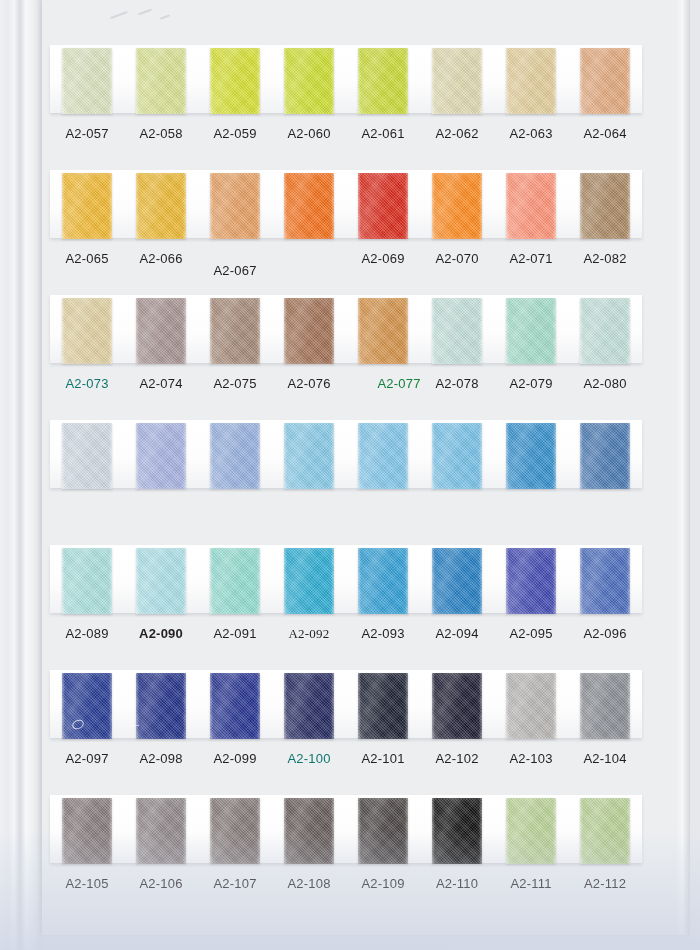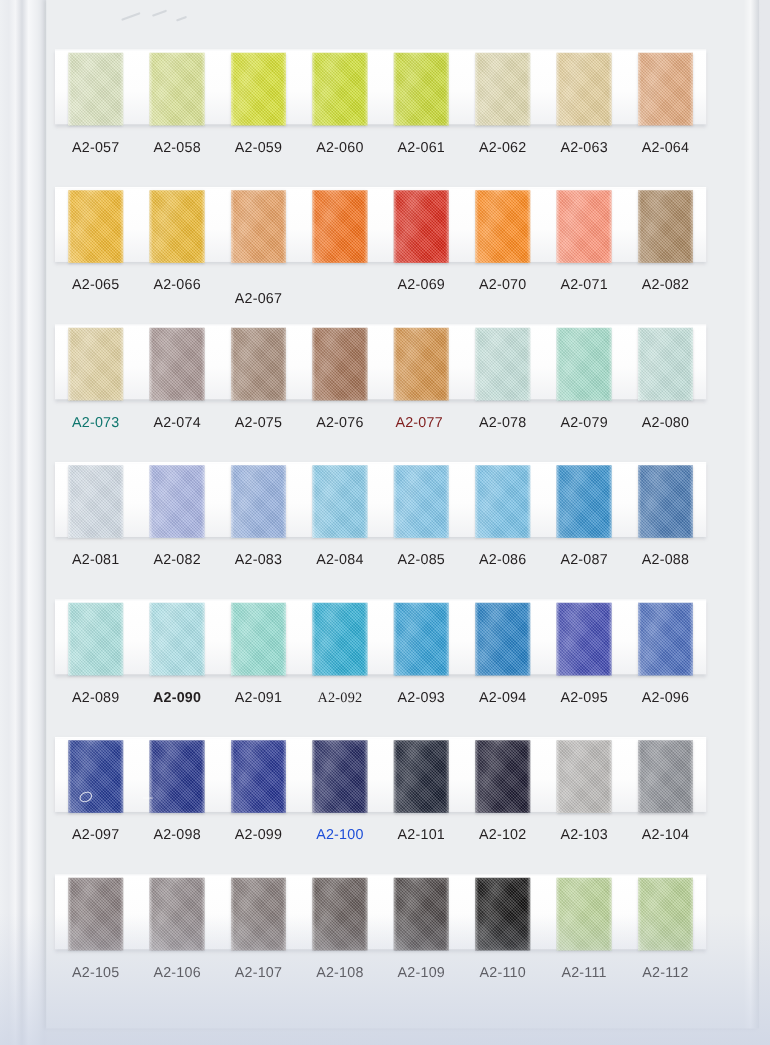--- a/index.html
+++ b/index.html
@@ -330,21 +330,21 @@
               <div class="ribbon" style="background-color: rgb(190, 220, 214);">
                 <div class="sheen"></div>
               </div>
             </div>
           </div>
           <div class="labels">
             <div class="label-cell" style="left: 0px; color: #0f766e;">A2-073</div>
             <div class="label-cell" style="left: 74px; color: rgb(35, 31, 32);">A2-074</div>
             <div class="label-cell" style="left: 148px; color: rgb(35, 31, 32);">A2-075</div>
             <div class="label-cell" style="left: 222px; color: rgb(35, 31, 32);">A2-076</div>
-            <div class="label-cell" style="left: 294px; color: #7f1d1d;">A2-077</div>
+            <div class="label-cell" style="left: 312px; color: #15803d;">A2-077</div>
             <div class="label-cell" style="left: 370px; color: rgb(35, 31, 32);">A2-078</div>
             <div class="label-cell" style="left: 444px; color: rgb(35, 31, 32);">A2-079</div>
             <div class="label-cell" style="left: 518px; color: rgb(35, 31, 32);">A2-080</div>
           </div>
         </div>
         <div class="row" style="top: 418px;">
           <div class="strip"></div>
           <div class="swatches">
             <div class="cell" style="left: 0px;">
               <div class="ribbon" style="background-color: rgb(204, 214, 224);">
@@ -379,30 +379,20 @@
             <div class="cell" style="left: 444px;">
               <div class="ribbon" style="background-color: rgb(46, 139, 201);">
                 <div class="sheen"></div>
               </div>
             </div>
             <div class="cell" style="left: 518px;">
               <div class="ribbon" style="background-color: rgb(66, 115, 173);">
                 <div class="sheen"></div>
               </div>
             </div>
-          </div>
-          <div class="labels">
-            <div class="label-cell" style="left: 0px; color: rgb(35, 31, 32);">A2-081</div>
-            <div class="label-cell" style="left: 74px; color: rgb(35, 31, 32);">A2-082</div>
-            <div class="label-cell" style="left: 148px; color: rgb(35, 31, 32);">A2-083</div>
-            <div class="label-cell" style="left: 222px; color: rgb(35, 31, 32);">A2-084</div>
-            <div class="label-cell" style="left: 296px; color: rgb(35, 31, 32);">A2-085</div>
-            <div class="label-cell" style="left: 370px; color: rgb(35, 31, 32);">A2-086</div>
-            <div class="label-cell" style="left: 444px; color: rgb(35, 31, 32);">A2-087</div>
-            <div class="label-cell" style="left: 518px; color: rgb(35, 31, 32);">A2-088</div>
           </div>
         </div>
         <div class="row" style="top: 543px;">
           <div class="strip"></div>
           <div class="swatches">
             <div class="cell" style="left: 0px;">
               <div class="ribbon" style="background-color: rgb(165, 220, 218);">
                 <div class="sheen"></div>
               </div>
             </div>
@@ -494,21 +484,21 @@
             <div class="cell" style="left: 518px;">
               <div class="ribbon" style="background-color: rgb(133, 136, 143);">
                 <div class="sheen"></div>
               </div>
             </div>
           </div>
           <div class="labels">
             <div class="label-cell" style="left: 0px; color: rgb(35, 31, 32);">A2-097</div>
             <div class="label-cell" style="left: 74px; color: rgb(35, 31, 32);">A2-098</div>
             <div class="label-cell" style="left: 148px; color: rgb(35, 31, 32);">A2-099</div>
-            <div class="label-cell" style="left: 222px; color: #1d4ed8;">A2-100</div>
+            <div class="label-cell" style="left: 222px; color: #0f766e;">A2-100</div>
             <div class="label-cell" style="left: 296px; color: rgb(35, 31, 32);">A2-101</div>
             <div class="label-cell" style="left: 370px; color: rgb(35, 31, 32);">A2-102</div>
             <div class="label-cell" style="left: 444px; color: rgb(35, 31, 32);">A2-103</div>
             <div class="label-cell" style="left: 518px; color: rgb(35, 31, 32);">A2-104</div>
           </div>
           <div class="fibre" style="left: 30px; top: 52px; width: 12px; height: 9px; transform: rotate(-25deg);"></div>
           <div class="scratch" style="left: 88px; top: 57px; width: 9px; height: 1px;"></div>
         </div>
         <div class="row" style="top: 793px;">
           <div class="strip"></div>

